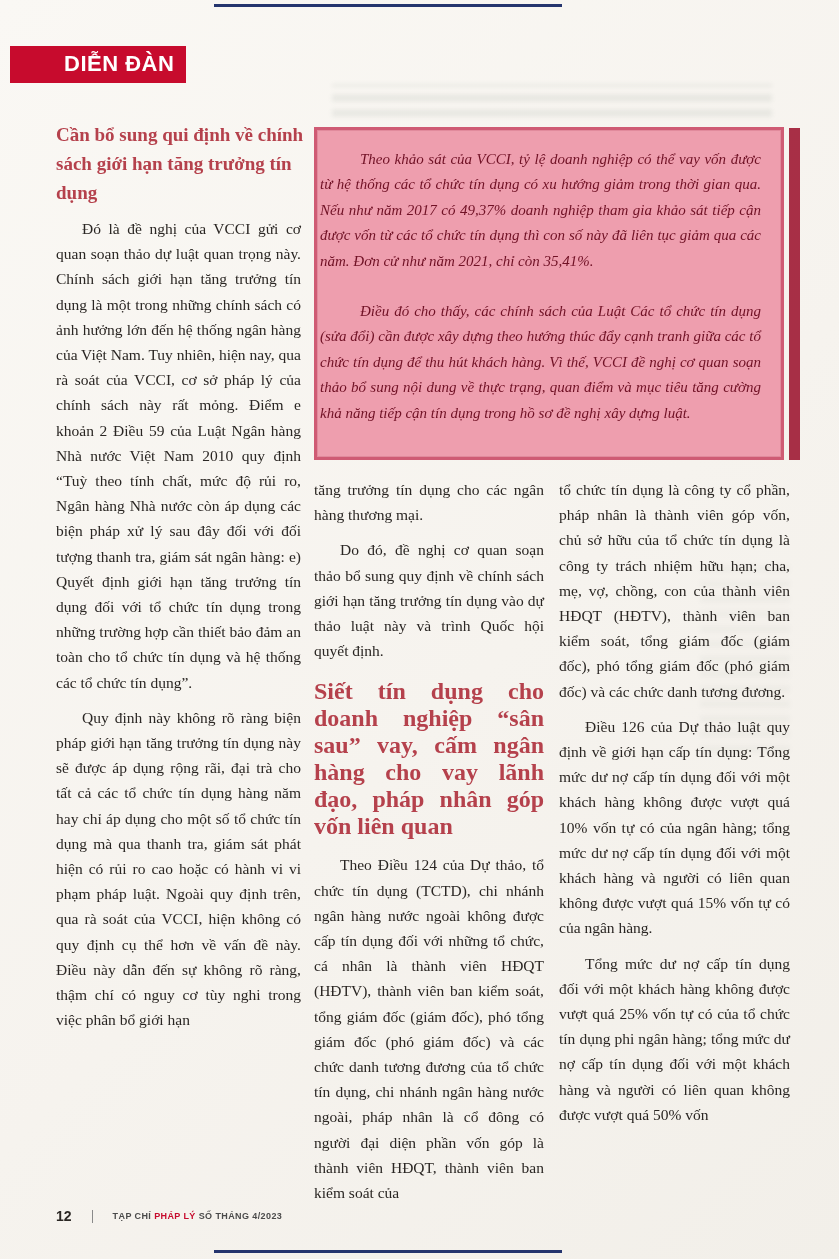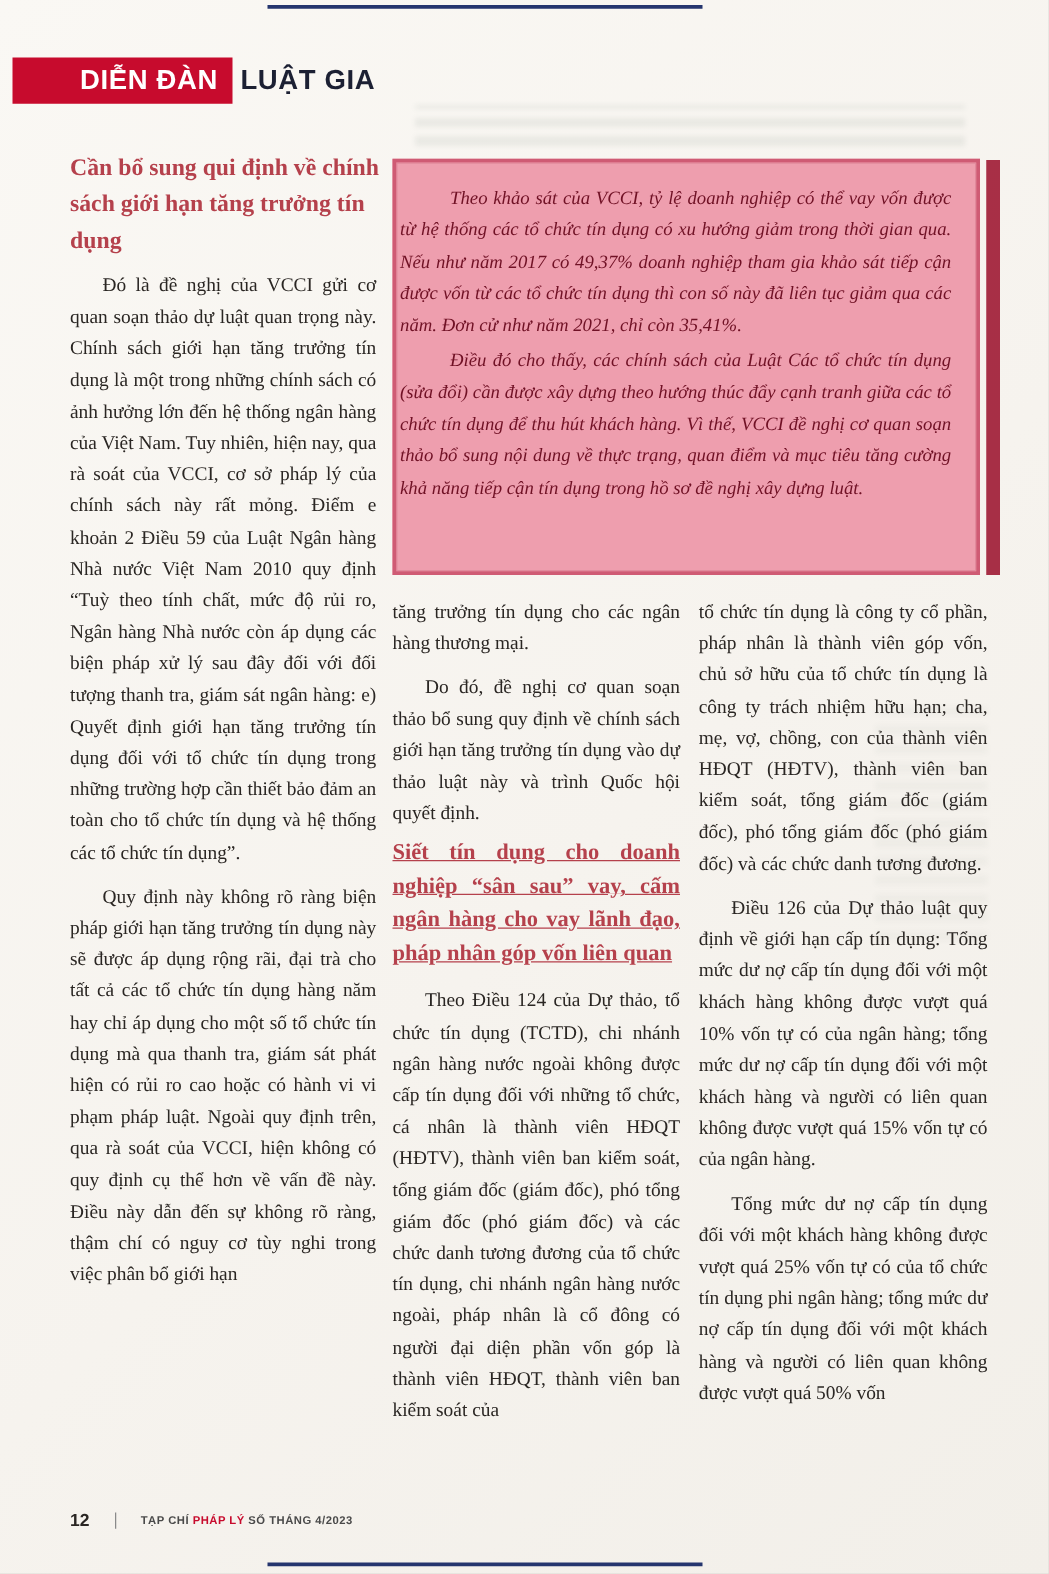--- a/index.html
+++ b/index.html
@@ -51,39 +51,38 @@
   .highlight-box {
     position: absolute; left: 314px; top: 127px; width: 470px; height: 333px;
     background: #ee9eae;
     border: 3px solid #cf5b74;
     box-shadow: inset 0 0 0 1px #e18a9c;
     padding: 17px 20px 14px 3px;
     color: #701125; font-style: italic; font-size: 15px; line-height: 25.4px;
     text-align: justify;
   }
   .highlight-box p { text-indent: 40px; }
-  .highlight-box p + p { margin-top: 3px; }
+  .highlight-box p + p { margin-top: 25px; }
 
   
   .col {
     position: absolute;
     color: #2a2623; font-size: 15.5px; line-height: 25.2px;
     text-align: justify;
   }
   .col p { text-indent: 26px; }
   .col p + p, .col h2 + p { margin-top: 10px; }
   .col p.no-indent { text-indent: 0; }
   .col-1 { left: 56px;  top: 216px; width: 245px; }
   .col-2 { left: 314px; top: 477px; width: 230px; }
   .col-3 { left: 559px; top: 477px; width: 231px; }
 
   .subheading {
-    color: #b5414c; font-size: 18px; line-height: 27px; font-weight: bold;
-    margin: 5px 0 12px 0;
-    text-decoration: underline;
+    color: #b5414c; font-size: 24px; line-height: 27px; font-weight: bold;
+    margin: 15px 0 12px 0;
   }
 
   
   .page-footer {
     position: absolute; left: 56px; top: 1208px;
     display: flex; align-items: center; gap: 20px;
     font-family: "Liberation Sans", sans-serif;
     text-align: center;
   }
   .page-number { font-size: 14px; font-weight: bold; color: #2a2623; }
@@ -97,21 +96,20 @@
 <div class="page">
 
   <div class="rule-top"></div>
   <div class="rule-bottom"></div>
   <div class="bleed-band"></div>
   <div class="ghost ghost-1"></div>
   <div class="ghost ghost-2"></div>
 
   <header class="masthead">
     <span class="masthead-left">DIỄN ĐÀN</span>
-    <span class="masthead-right">LUẬT GIA</span>
   </header>
 
   <h1 class="article-title">Cần bổ sung qui định về chính sách giới hạn tăng trưởng tín dụng</h1>
 
   <aside class="highlight-box">
     <p>Theo khảo sát của VCCI, tỷ lệ doanh nghiệp có thể vay vốn được từ hệ thống các tổ chức tín dụng có xu hướng giảm trong thời gian qua. Nếu như năm 2017 có 49,37% doanh nghiệp tham gia khảo sát tiếp cận được vốn từ các tổ chức tín dụng thì con số này đã liên tục giảm qua các năm. Đơn cử như năm 2021, chỉ còn 35,41%.</p>
     <p>Điều đó cho thấy, các chính sách của Luật Các tổ chức tín dụng (sửa đổi) cần được xây dựng theo hướng thúc đẩy cạnh tranh giữa các tổ chức tín dụng để thu hút khách hàng. Vì thế, VCCI đề nghị cơ quan soạn thảo bổ sung nội dung về thực trạng, quan điểm và mục tiêu tăng cường khả năng tiếp cận tín dụng trong hồ sơ đề nghị xây dựng luật.</p>
   </aside>
 
   <div class="col col-1">

